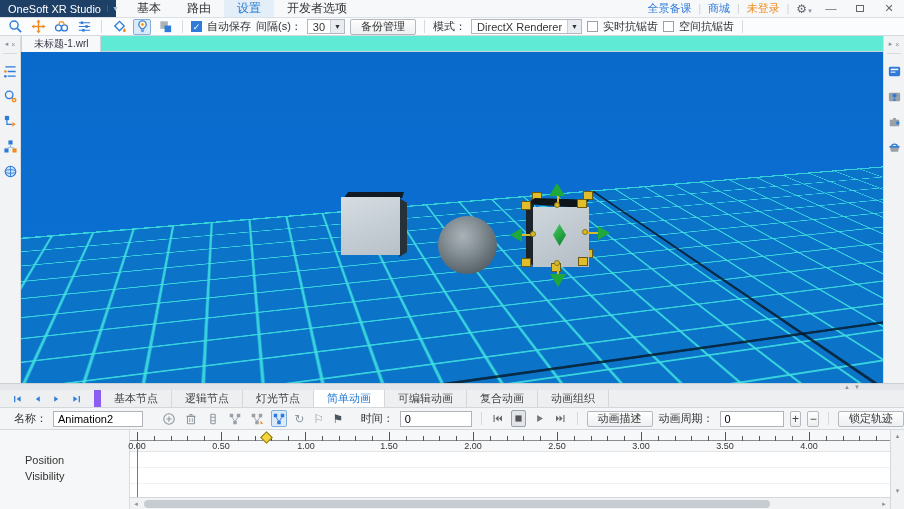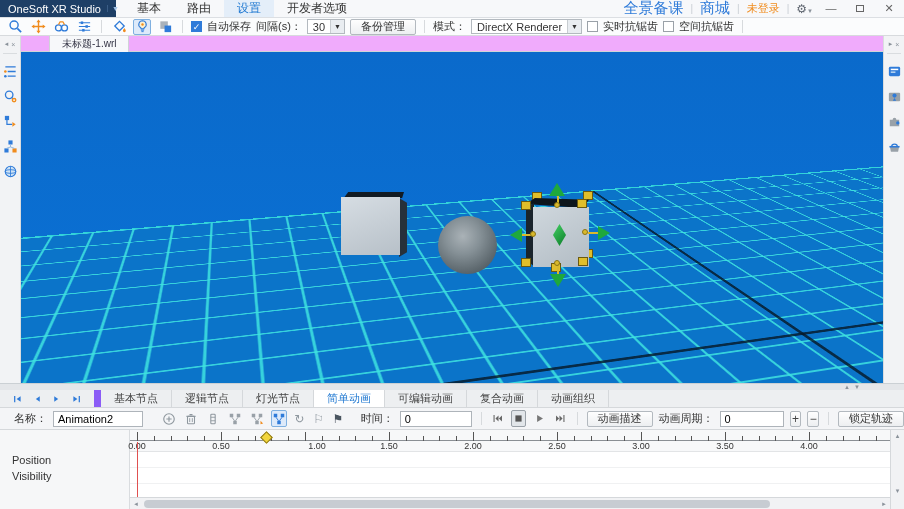--- a/index.html
+++ b/index.html
@@ -10,21 +10,21 @@
   
   .titlebar{position:absolute;left:0;top:0;width:904px;height:18px;background:#f7f8fa;
     border-bottom:1px solid #dcdfe3;display:flex;align-items:stretch;}
   .logo-block{width:116px;background:#1e3f66;color:#fff;display:flex;align-items:center;
     padding:0 4px;gap:4px;font-size:11px;white-space:nowrap;}
   .logo-block .caret{color:#9fc0e4;font-size:7px;margin-left:2px;border-left:1px solid #3a5d86;padding-left:4px;}
   .menus{display:flex;align-items:stretch;margin-left:8px;}
   .menu-item{display:flex;align-items:center;padding:0 13px;font-size:12px;color:#333;cursor:default;}
   .menu-item.active{color:#1f78d1;background:#e4eef9;}
   .titlebar-right{margin-left:auto;display:flex;align-items:center;gap:7px;padding-right:4px;}
-  .tb-link{color:#2f7bd9;font-size:15px;}
+  .tb-link{color:#2f7bd9;font-size:11px;}
   .tb-sep{color:#c9ced4;font-size:10px;}
   .login{color:#f08c1e;font-size:11px;}
   .winbtn{width:22px;text-align:center;color:#666;font-size:11px;line-height:17px;}
   .restore-box{display:inline-block;width:8px;height:7px;border:1px solid #666;}
 
   
   .toolbar{position:absolute;left:0;top:18px;width:904px;height:18px;background:#fbfcfd;
     border-bottom:1px solid #d7dadd;display:flex;align-items:center;gap:5px;padding:0 6px;}
   .tool-ic{width:18px;height:16px;display:flex;align-items:center;justify-content:center;border:1px solid transparent;}
   .tool-ic.active{background:#ddeafa;border:1px solid #7fb0e0;border-radius:2px;}
@@ -42,21 +42,21 @@
 
   
   .main{position:absolute;left:0;top:36px;width:904px;height:347px;}
   .rail{position:absolute;top:0;width:21px;height:347px;background:#f2f3f5;}
   .rail.left{left:0;border-right:1px solid #d9dcdf;}
   .rail.right{right:0;border-left:1px solid #d9dcdf;}
   .rail .mini{display:flex;justify-content:center;gap:3px;color:#8a929a;font-size:7px;height:12px;align-items:center;margin-top:2px;}
   .rail .rdiv{height:1px;background:#d9dcdf;margin:3px 3px;}
   .rail .ric{display:flex;justify-content:center;margin-top:10px;}
 
-  .doc-tabs{position:absolute;left:21px;top:0;width:862px;height:16px;background:#f0abfc;border-bottom:1px solid #cfd3d7;padding-left:28px;}
+  .doc-tabs{position:absolute;left:21px;top:0;width:862px;height:16px;background:#5eead4;border-bottom:1px solid #cfd3d7;}
   .doc-tab{display:inline-flex;align-items:center;height:16px;padding:0 12px;background:#f7f8fa;
     border-right:1px solid #cfd3d7;border-left:1px solid #cfd3d7;font-size:10px;color:#334;}
 
   .viewport{position:absolute;left:21px;top:16px;width:862px;height:331px;overflow:hidden;
     background:linear-gradient(#0a6acb,#0b72d6);}
   .grid-plane{position:absolute;left:50%;top:150px;width:4000px;height:3000px;margin-left:-2000px;
     background-color:#0b74c9;border-top:2px solid #2fd3d8;
     background-image:
       repeating-linear-gradient(to right,rgba(62,226,224,.85) 0 2px,transparent 2px 34px),
       repeating-linear-gradient(to bottom,rgba(62,226,224,.85) 0 2px,transparent 2px 34px);
@@ -111,21 +111,21 @@
   .ctl-ic.active{background:#ddeafa;border-color:#7fb0e0;border-radius:2px;}
   .ctl-ic .uch{font-size:12px;line-height:12px;}
   .trans-btn{width:20px;height:17px;display:flex;align-items:center;justify-content:center;
     border:1px solid transparent;}
   .trans-btn.pressed{background:#e2e6ea;border:1px solid #9aa1a8;border-radius:2px;}
   .sq-btn{width:16px;height:16px;display:inline-flex;align-items:center;justify-content:center;
     background:linear-gradient(#fefefe,#edeff1);border:1px solid #b3b9bf;border-radius:2px;font-size:12px;color:#444;}
 
   .timeline{position:absolute;left:0;top:40px;width:904px;height:79px;background:#fff;}
   .gutter{position:absolute;left:0;top:0;width:130px;height:79px;background:#f6f7f8;border-right:1px solid #d9dcdf;}
-  .track-labels{position:absolute;left:0;top:22px;width:106px;}
+  .track-labels{position:absolute;left:0;top:22px;width:106px;padding-left:13px;}
   .track-label{height:16px;display:flex;align-items:center;padding-left:12px;font-size:11px;color:#333;}
   .track-label.indent{padding-left:24px;}
   .ruler{position:absolute;left:130px;top:0;width:760px;height:22px;background:#f7f8f9;border-bottom:1px solid #e2e4e6;}
   .ruler-line{position:absolute;left:0;right:0;top:10px;height:1px;background:#8a8f94;}
   .tick{position:absolute;top:6px;width:1px;height:5px;background:#555;}
   .tick.major{top:2px;height:9px;}
   .tick-label{position:absolute;top:11px;transform:translateX(-50%);font-size:9px;color:#333;white-space:nowrap;}
   .keyframe{position:absolute;left:132px;top:3px;width:9px;height:9px;background:#f2d53c;
     border:1px solid #8a7616;transform:rotate(45deg);z-index:5;}
   .tracks{position:absolute;left:130px;top:22px;width:760px;height:45px;background:#fff;}
@@ -532,21 +532,21 @@
             <div class="tick" style="left: 40.6px;"></div>
             <div class="tick" style="left: 57.4px;"></div>
             <div class="tick" style="left: 74.2px;"></div>
             <div class="tick major" style="left: 91px;"></div>
             <div class="tick-label" style="left: 91px;">0.50</div>
             <div class="tick" style="left: 107.8px;"></div>
             <div class="tick" style="left: 124.6px;"></div>
             <div class="tick" style="left: 141.4px;"></div>
             <div class="tick" style="left: 158.2px;"></div>
             <div class="tick major" style="left: 175px;"></div>
-            <div class="tick-label" style="left: 187px;">1.00</div>
+            <div class="tick-label" style="left: 176px;">1.00</div>
             <div class="tick" style="left: 191.8px;"></div>
             <div class="tick" style="left: 208.6px;"></div>
             <div class="tick" style="left: 225.4px;"></div>
             <div class="tick" style="left: 242.2px;"></div>
             <div class="tick major" style="left: 259px;"></div>
             <div class="tick-label" style="left: 259px;">1.50</div>
             <div class="tick" style="left: 275.8px;"></div>
             <div class="tick" style="left: 292.6px;"></div>
             <div class="tick" style="left: 309.4px;"></div>
             <div class="tick" style="left: 326.2px;"></div>

